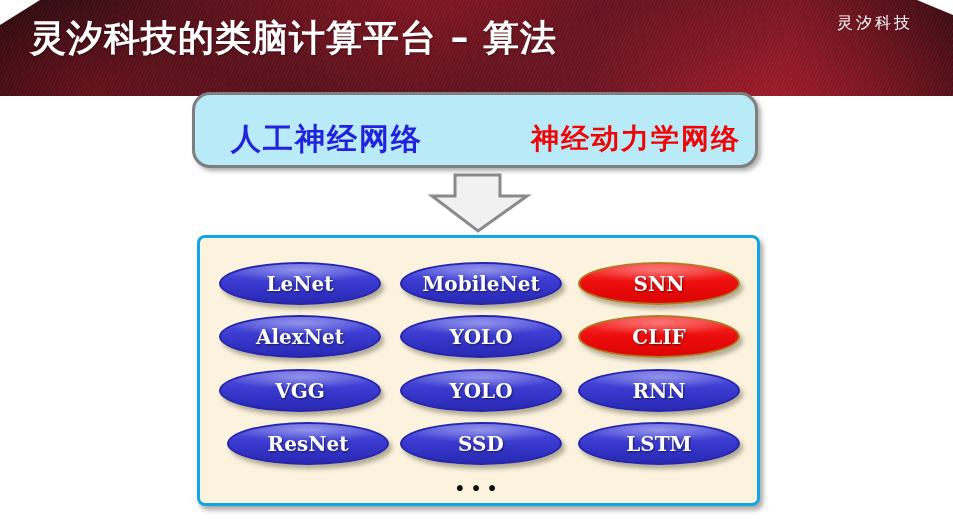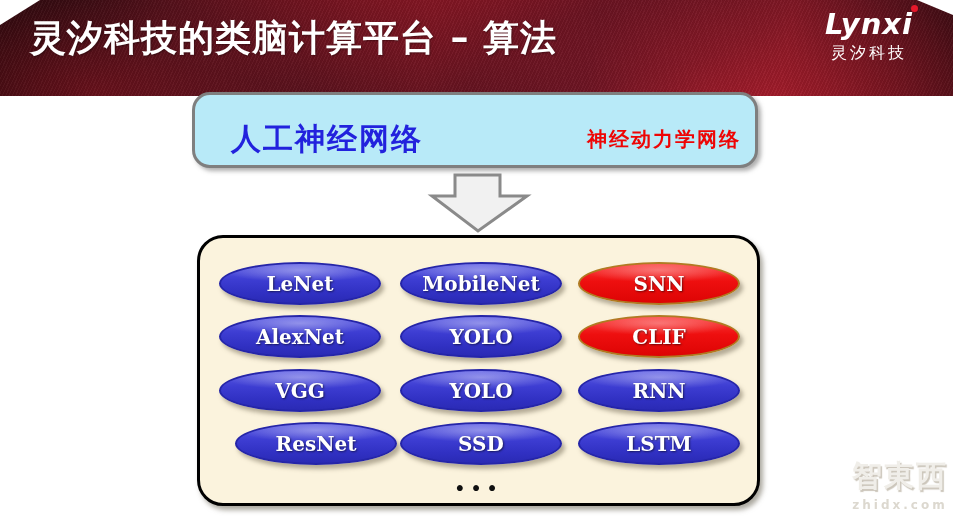--- a/index.html
+++ b/index.html
@@ -37,28 +37,28 @@
   
   .banner{
     position:absolute;left:192px;top:92px;width:566px;height:76px;box-sizing:border-box;
     background:var(--banner-fill,#B8EAF8);
     border:3px solid #7f7f7f;border-radius:18px;
     box-shadow:3px 3px 4px rgba(110,110,110,0.55);
     display:flex;align-items:center;justify-content:space-between;
     padding:18px 14px 0 36px;
   }
   .banner-left{color:var(--ann-text,#2222DD);font-size:30px;font-weight:bold;letter-spacing:2px;white-space:nowrap;}
-  .banner-right{color:var(--snn-text,#EE0000);font-size:20px;font-weight:bold;letter-spacing:2px;white-space:nowrap;}
+  .banner-right{color:var(--snn-text,#EE0000);font-size:28px;font-weight:bold;letter-spacing:2px;white-space:nowrap;}
   
   .down-arrow{position:absolute;left:425px;top:170px;}
   
   .panel{
     position:absolute;left:197px;top:235px;width:563px;height:271px;box-sizing:border-box;
     background:var(--panel-fill,#FBF3DD);
-    border:3px solid #000000;border-radius:26px;
+    border:3px solid #0ea5e9;border-radius:8px;
     box-shadow:3px 4px 5px rgba(115,110,95,0.6);
   }
   .algo{
     position:absolute;width:162px;height:43px;border-radius:50%;box-sizing:border-box;
     display:flex;align-items:center;justify-content:center;
     color:#ffffff;font-family:"DejaVu Serif","Liberation Serif",serif;
     font-weight:bold;font-size:20px;
     text-shadow:1px 1px 2px rgba(0,0,0,0.55);
     box-shadow:3px 4px 4px rgba(110,100,80,0.5);
   }
@@ -88,24 +88,20 @@
   .watermark-site{font-size:12px;font-weight:bold;letter-spacing:3px;color:#dcd8cf;margin-top:1px;}
 </style>
 </head>
 <body>
 
 <div class="slide">
 
   <div class="header">
     <div class="header-title">灵汐科技的类脑计算平台 – 算法</div>
     <div class="logo">
-      <span class="logo-name-wrap">
-        <span class="logo-name">Lynxi</span>
-        <span class="logo-dot"></span>
-      </span>
       <div class="logo-sub">灵汐科技</div>
     </div>
   </div>
   <div class="corner-tl"></div>
   <div class="corner-tr"></div>
 
   <div class="banner">
     <span class="banner-left">人工神经网络</span>
     <span class="banner-right">神经动力学网络</span>
   </div>
@@ -136,31 +132,27 @@
         </div>
         <div class="algo blue" style="left: 19px; top: 131px;">
           <span>VGG</span>
         </div>
         <div class="algo blue" style="left: 200px; top: 131px;">
           <span>YOLO</span>
         </div>
         <div class="algo blue" style="left: 378px; top: 131px;">
           <span>RNN</span>
         </div>
-        <div class="algo blue" style="left: 35px; top: 184px;">
+        <div class="algo blue" style="left: 27px; top: 184px;">
           <span>ResNet</span>
         </div>
         <div class="algo blue" style="left: 200px; top: 184px;">
           <span>SSD</span>
         </div>
         <div class="algo blue" style="left: 378px; top: 184px;">
           <span>LSTM</span>
         </div>
       </div>
     <div class="dots">...</div>
   </div>
 
-  <div class="watermark">
-    <div class="watermark-logo">智東西</div>
-    <div class="watermark-site">zhidx.com</div>
-  </div>
 
 </div>
 
 </body></html>

